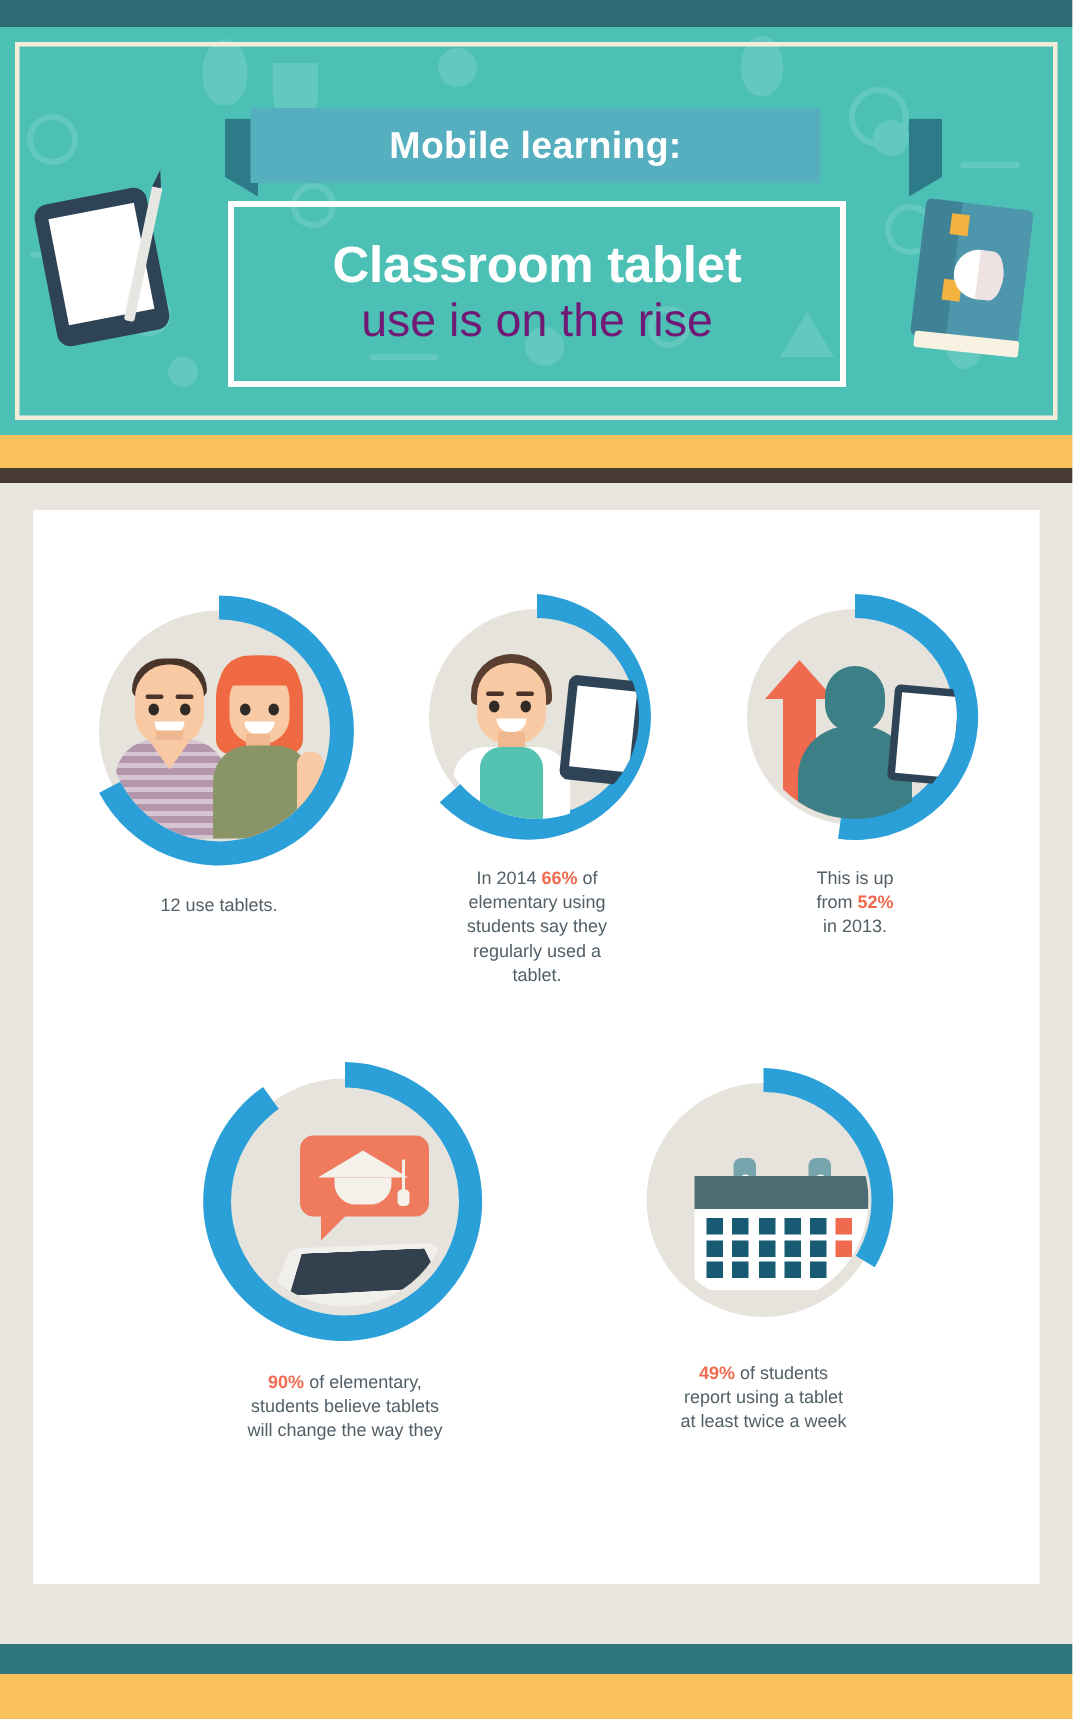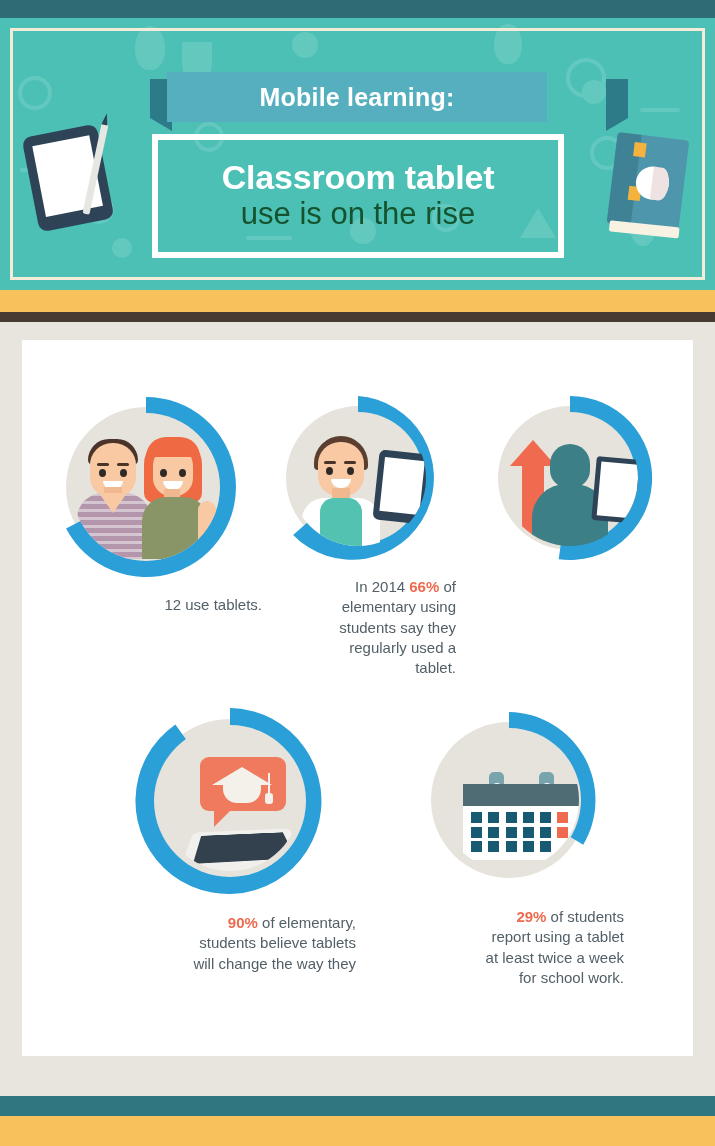--- a/index.html
+++ b/index.html
@@ -28,23 +28,23 @@
   .d-cap { width:0;height:0;background:transparent;border-left:26px solid transparent;border-right:26px solid transparent;border-bottom:16px solid #fff; }
   .d-flask { border-radius:0 0 50% 50%; }
 
   
   .ribbon-wrap { position:absolute; left:167px; top:54px; width:444px; height:58px; }
   .ribbon-tail-l { position:absolute; left:-17px; top:7px; width:22px; height:52px; background:#2d7b88; clip-path:polygon(0 0,100% 0,100% 100%,0 75%); }
   .ribbon-tail-r { position:absolute; right:-17px; top:7px; width:22px; height:52px; background:#2d7b88; clip-path:polygon(0 0,100% 0,100% 75%,0 100%); }
   .ribbon { position:absolute; left:0; top:0; width:380px; height:50px; background:#55afbf; display:flex; align-items:center; justify-content:center; }
   .ribbon-text { color:#ffffff; font-size:25px; font-weight:bold; letter-spacing:.2px; }
 
-  .title-box { position:absolute; left:152px; top:116px; width:412px; height:124px; border:6px solid #ffffff; display:flex; flex-direction:column; align-items:center; justify-content:center; }
+  .title-box { position:absolute; left:152px; top:116px; width:412px; height:124px; border:4px solid #ffffff; display:flex; flex-direction:column; align-items:center; justify-content:center; }
   .title-line1 { color:#fff; font-size:34px; font-weight:bold; line-height:1.08; letter-spacing:-.2px; }
-  .title-line2 { color:#14532d; font-size:31px; font-weight:normal; line-height:1.18; }
+  .title-line2 { color:#701a75; font-size:31px; font-weight:normal; line-height:1.18; }
 
   
   .hdr-tablet { position:absolute; left:30px; top:112px; width:76px; height:96px; transform:rotate(-11deg); }
   .hdr-tablet .body { position:absolute; inset:0; background:#2e4356; border-radius:9px; }
   .hdr-tablet .screen { position:absolute; left:9px; top:10px; right:9px; bottom:14px; background:#fff; }
   .hdr-pen { position:absolute; left:92px; top:105px; width:7px; height:92px; background:#e6e6e2; transform:rotate(12deg); border-radius:2px; }
   .hdr-pen::before { content:""; position:absolute; left:0; top:-11px; width:0;height:0; border-left:3.5px solid transparent;border-right:3.5px solid transparent;border-bottom:12px solid #2e4356; }
 
   
   .hdr-book { position:absolute; left:612px; top:118px; width:72px; height:92px; transform:rotate(7deg); }
@@ -57,21 +57,21 @@
   .hdr-book .pages { position:absolute; left:3px; bottom:-7px; width:70px; height:11px; background:#f7f2e2; border-radius:2px; transform:rotate(-1deg); }
 
   .band-yellow { position:absolute; left:0; top:290px; width:715px; height:22px; background:#f9c15b; }
   .band-brown  { position:absolute; left:0; top:312px; width:715px; height:10px; background:#463a33; }
 
   
   .content-card { position:absolute; left:22px; top:340px; width:671px; height:716px; background:#ffffff; }
 
   .stat { position:absolute; text-align:center; }
   .donut { position:relative; border-radius:50%; }
-  .caption { color:#525f67; font-size:15px; line-height:1.35; margin-top:9px;text-align:right; }
+  .caption { color:#525f67; font-size:12px; line-height:1.35; margin-top:9px; }
   .pct { color:#ef6a4e; font-weight:bold; }
 
   
   .illus { position:absolute; inset:0; overflow:hidden; border-radius:50%; }
 
   
   .boy-head { position:absolute; left:18px; top:30px; width:46px; height:54px; background:#f8c9a3; border-radius:22px 22px 20px 20px; }
   .boy-hair { position:absolute; left:16px; top:26px; width:50px; height:26px; background:#4a342a; border-radius:25px 25px 6px 6px; }
   .boy-body { position:absolute; left:5px; top:80px; width:74px; height:66px; background:#b396ab; border-radius:26px 26px 0 0; }
   .boy-stripes { position:absolute; left:5px; top:80px; width:74px; height:66px;
@@ -277,20 +277,25 @@
         <div class="illus" style="left:22px;top:22px;width:136px;height:136px;">
           <div class="s3-arrow-stem"></div>
           <div class="s3-arrow-head"></div>
           <div class="s3-head"></div>
           <div class="s3-body"></div>
           <div class="s3-tablet">
               <div class="scr"></div>
             </div>
         </div>
       </div>
+      <div class="caption">
+        <div>This is up</div>
+        <div>from <span class="pct">52%</span></div>
+        <div>in  2013.</div>
+      </div>
     </div>
 
     <div class="stat" style="left:82px;top:358px;width:252px;">
       <div class="donut" style="width:206px;height:206px;margin:0 auto;">
         <svg width="206" height="206" viewBox="0 0 206 206">
           <circle cx="103" cy="103" r="82" fill="#e6e3dc"></circle>
           <path d="M103 103 L103 10 A93 93 0 1 1 48.4 26.6 Z" fill="#2a9fd8"></path>
           <circle cx="103" cy="103" r="76" fill="#e6e3dc"></circle>
         </svg>
         <div class="illus" style="left:33px;top:33px;width:140px;height:140px;">
@@ -341,24 +346,23 @@
                 <div class="cal-cell"></div>
                 <div class="cal-cell"></div>
               <div class="cal-cell"></div>
                 <div class="cal-cell"></div>
                 <div class="cal-cell blank"></div>
             </div>
           </div>
         </div>
       </div>
       <div class="caption">
-        <div><span class="pct">29%</span> of students</div>
+        <div><span class="pct">49%</span> of students</div>
         <div>report using a tablet</div>
         <div>at least twice a week</div>
-        <div>for school work.</div>
       </div>
     </div>
 
   </div>
 
   <div class="footer-teal"></div>
   <div class="footer-yellow"></div>
 </div>
 
 </body></html>

